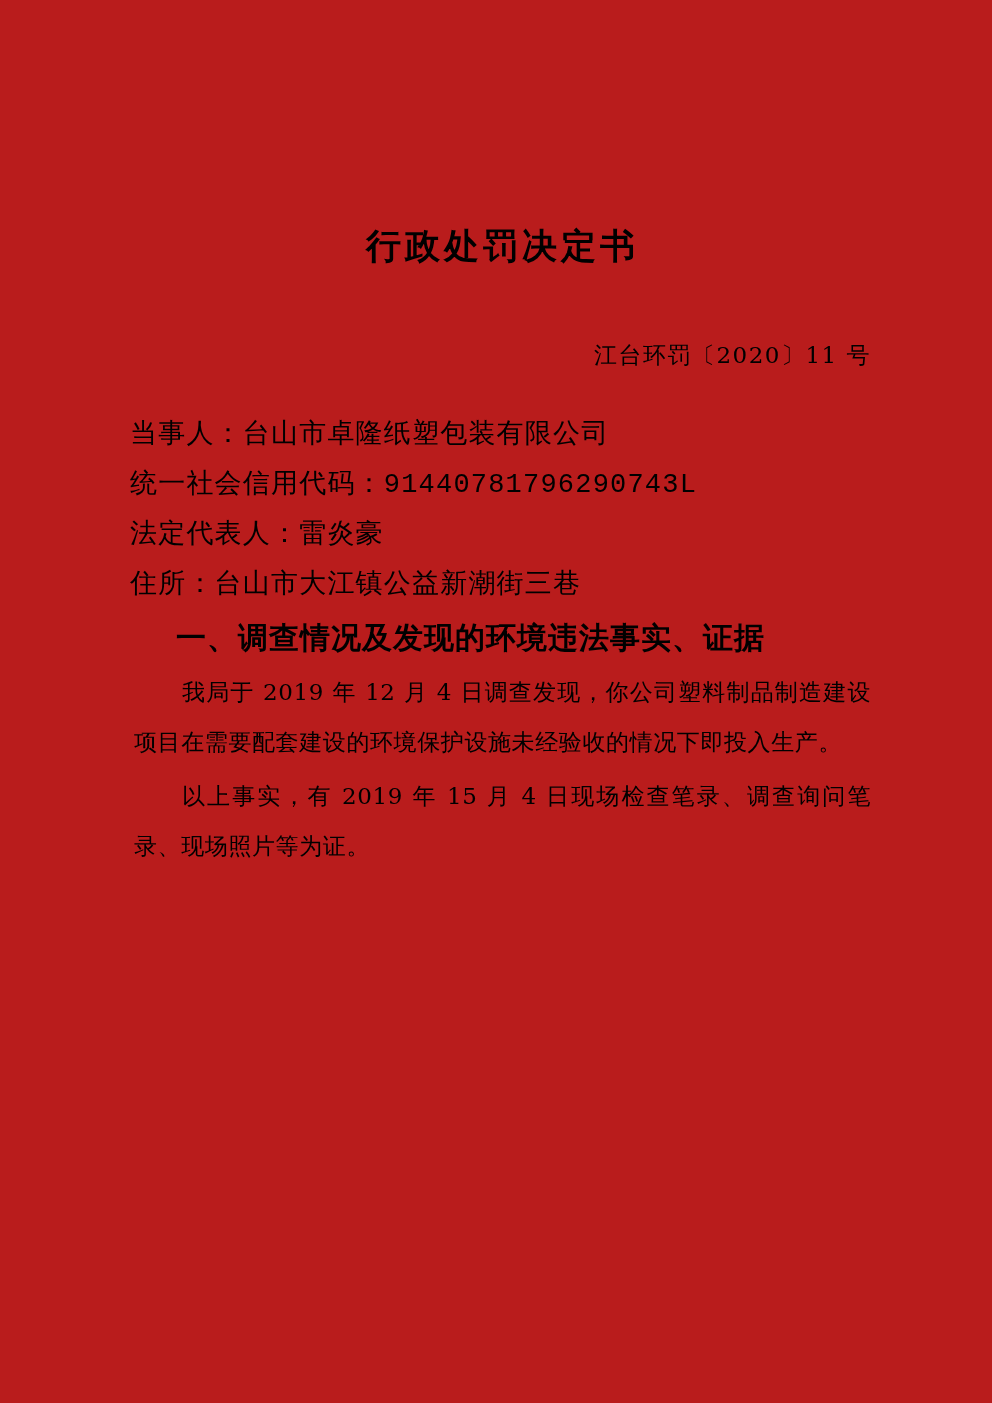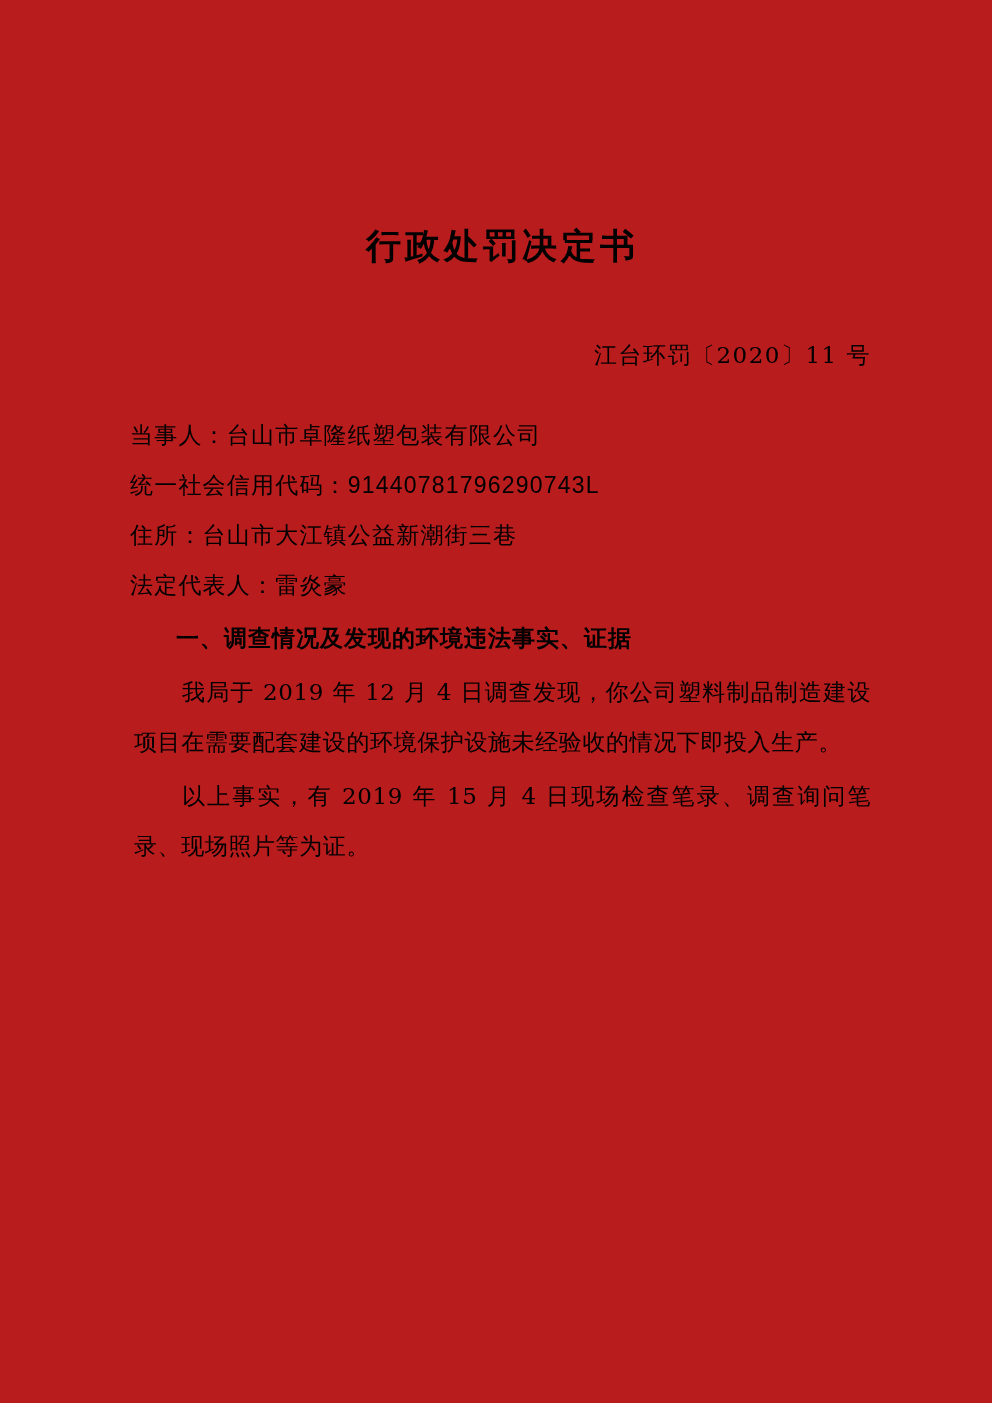--- a/index.html
+++ b/index.html
@@ -65,36 +65,36 @@
   }
 
   
   .party-block {
     position: absolute;
     top: 410px;
     left: 0;
     width: 745px;
   }
   .party-line {
-    font-family: Liberation Sans, sans-serif;
-    font-size: 23px;
+    font-family: Liberation Mono, monospace;
+    font-size: 27px;
     line-height: 50px;
     letter-spacing: 1.2px;
     white-space: nowrap;
   }
 
   
   .section-heading {
     position: absolute;
     top: 613px;
     left: 0;
     width: 745px;
     font-family: "DejaVu Sans", "Liberation Sans", sans-serif;
     font-weight: bold;
-    font-size: 23px;
+    font-size: 30px;
     line-height: 50px;
     letter-spacing: 1px;
     text-indent: 46px;
     white-space: nowrap;
   }
 
   
   .body-block {
     position: absolute;
     top: 663px;
@@ -121,22 +121,22 @@
 
   <div class="content">
 
     <h1 class="doc-title">行政处罚决定书</h1>
 
     <div class="doc-number">江台环罚〔2020〕11 号</div>
 
     <div class="party-block">
       <div class="party-line">当事人：台山市卓隆纸塑包装有限公司</div>
       <div class="party-line">统一社会信用代码：91440781796290743L</div>
+      <div class="party-line">法定代表人：雷炎豪</div>
       <div class="party-line">住所：台山市大江镇公益新潮街三巷</div>
-      <div class="party-line">法定代表人：雷炎豪</div>
     </div>
 
     <div class="section-heading">一、调查情况及发现的环境违法事实、证据</div>
 
     <div class="body-block">
       <p class="para">我局于 2019 年 12 月 4 日调查发现，你公司塑料制品制造建设项目在需要配套建设的环境保护设施未经验收的情况下即投入生产。</p>
       <p class="para">以上事实，有 2019 年 15 月 4 日现场检查笔录、调查询问笔录、现场照片等为证。</p>
     </div>
 
   </div>

